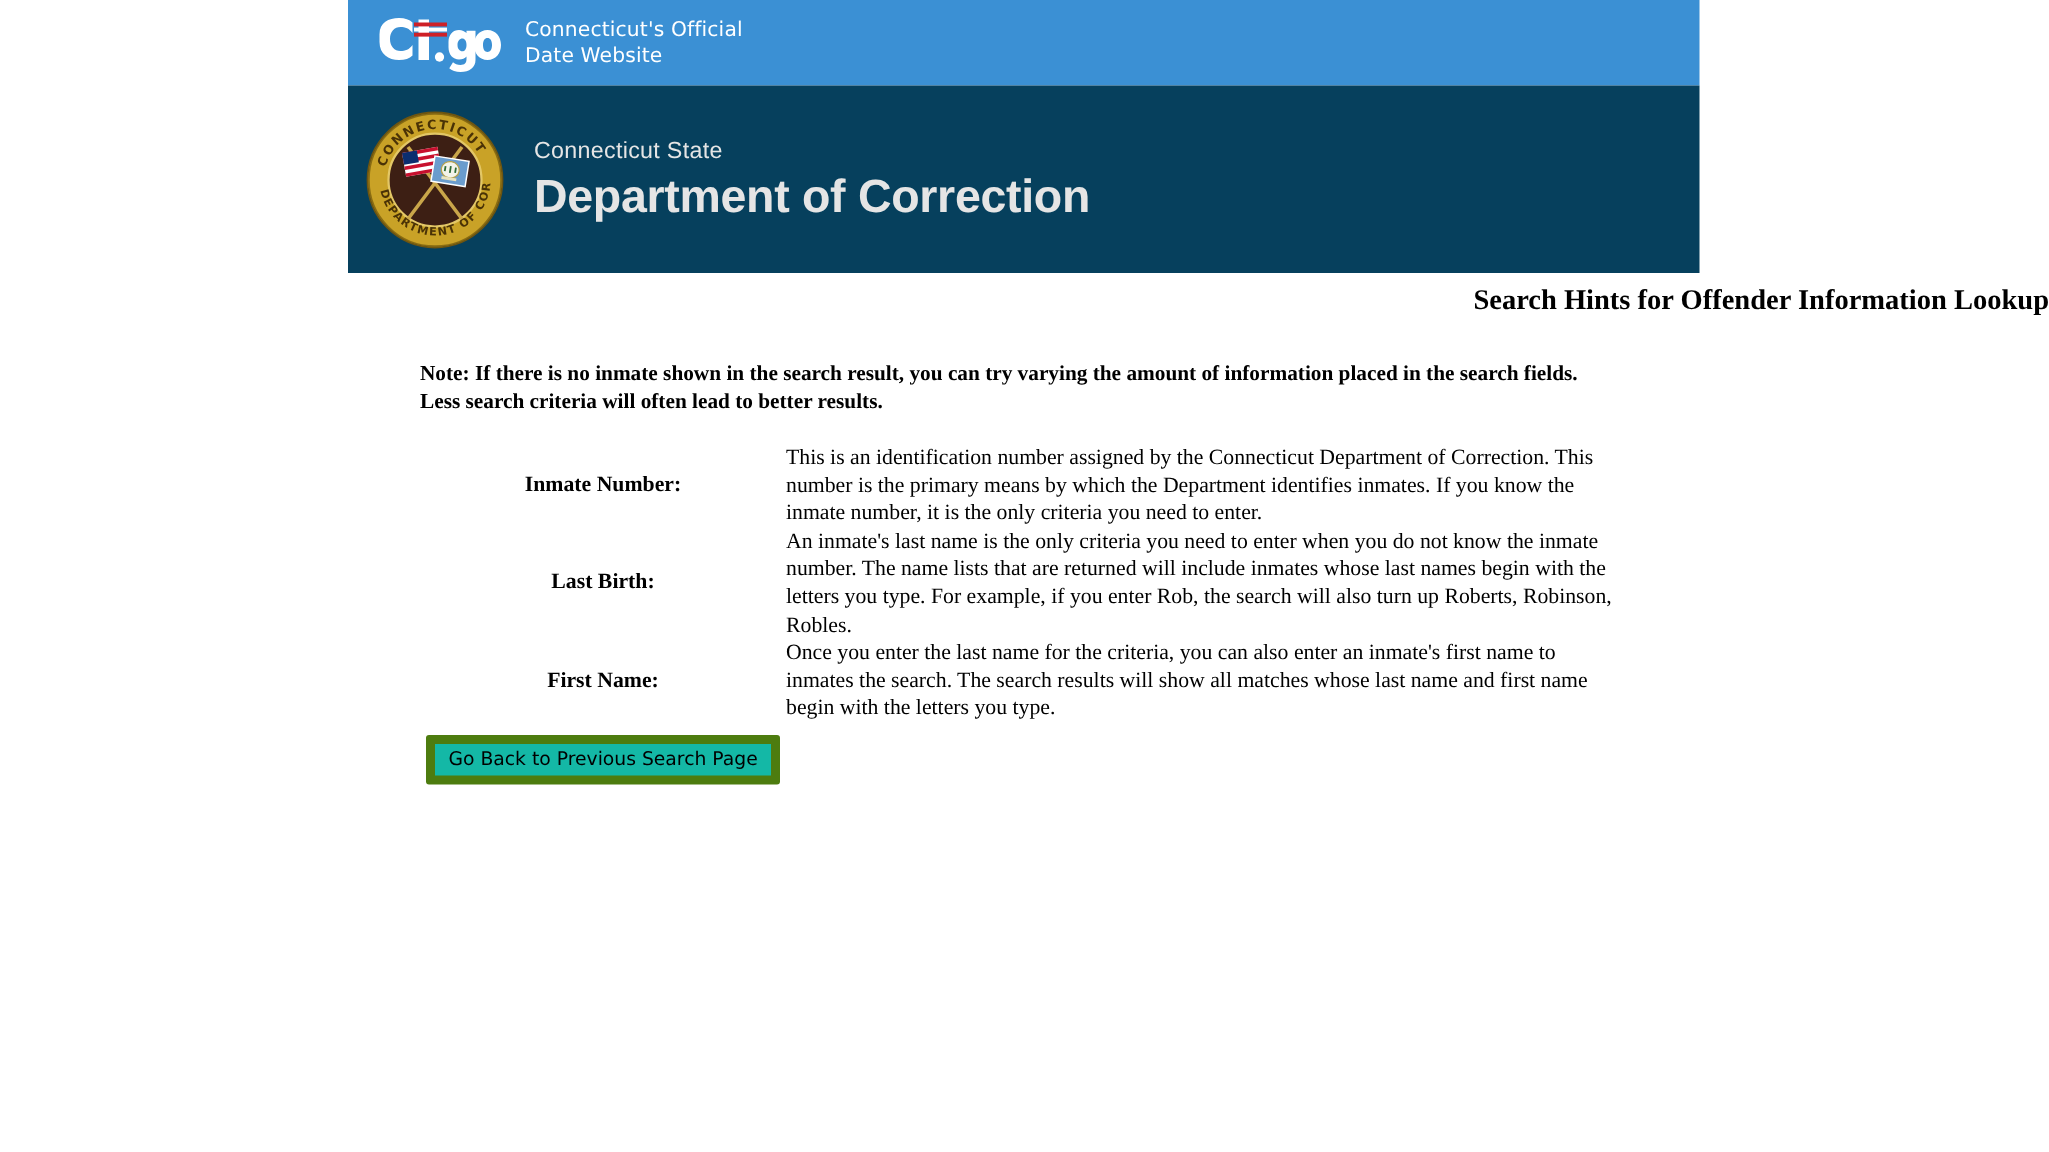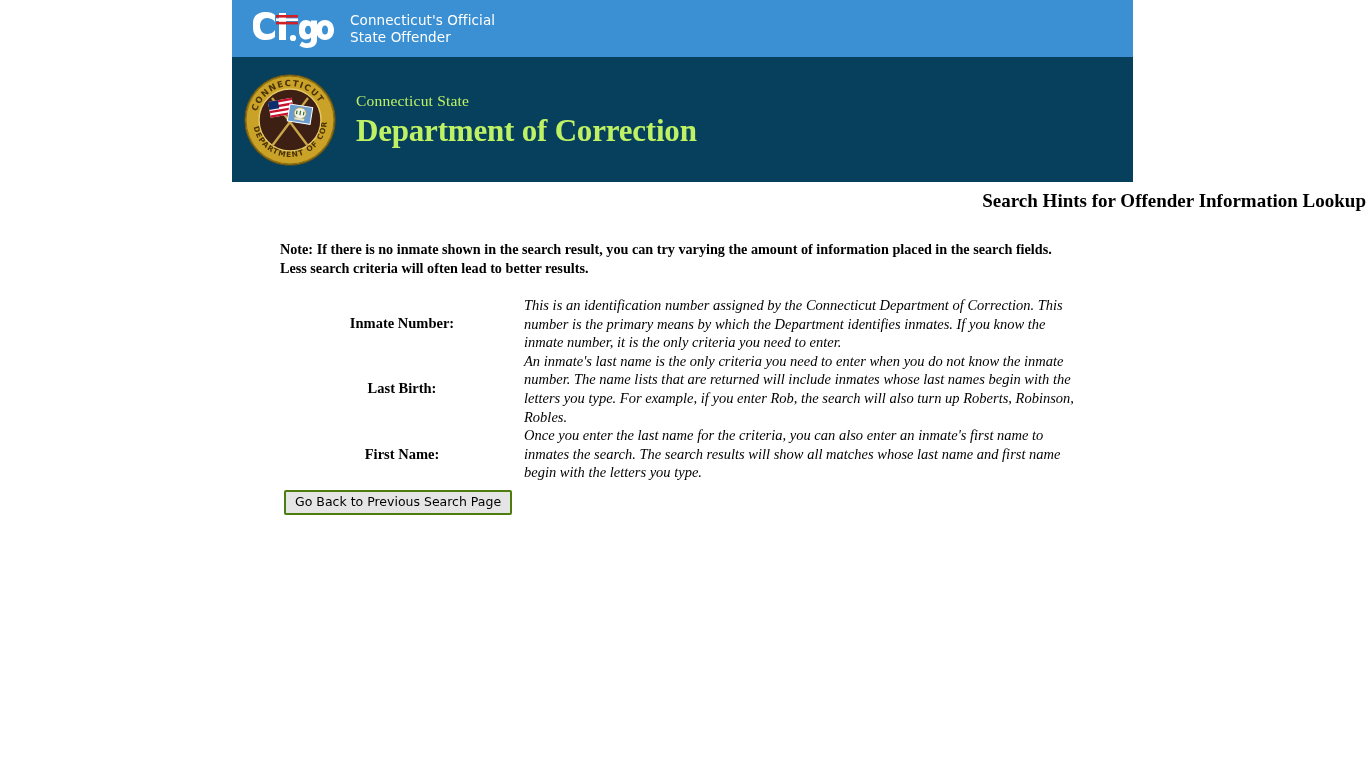--- a/index.html
+++ b/index.html
@@ -67,22 +67,22 @@
   .seal {
     flex: 0 0 auto;
     width: 96px;
     height: 96px;
     margin-left: 2px;
     margin-right: 18px;
   }
   .seal svg { display: block; }
 
   .doc-titles {
-    font-family: Liberation Serif, serif;
-    color: #bef264;
+    font-family: Liberation Sans, sans-serif;
+    color: #e5e5e5;
     line-height: 1;
   }
   .doc-sub {
     font-size: 15.5px;
     font-weight: normal;
     letter-spacing: 0.2px;
     margin-bottom: 7px;
   }
   .doc-main {
     font-size: 31px;
@@ -129,32 +129,31 @@
   td.label {
     width: 244px;
     font-weight: bold;
     padding-right: 0;
     text-align: center;
   }
   td.desc {
     width: 560px;
     line-height: 18.6px;
     padding: 12px 0 12px 0;
-    font-style: italic;
   }
 
   .btn-wrap {
     margin: 8px 0 0 284px;
   }
   .go-back-btn {
     font-family: "DejaVu Sans", "Liberation Sans", sans-serif;
     font-size: 12.5px;
     color: #000000;
-    background: #e5e5e5;
-    border: 2px solid #4d7c0f;
+    background: #14b8a6;
+    border: 6px solid #4d7c0f;
     border-radius: 2px;
     padding: 3px 9px 4px 9px;
     cursor: pointer;
     line-height: 14px;
   }
 </style>
 </head>
 <body>
 
 <div class="page">
@@ -174,21 +173,21 @@
           <rect x="26" y="12.8" width="22" height="2.6" fill="#ce2027"></rect>
 
           <circle cx="43" cy="29" r="3.1" fill="#ffffff"></circle>
 
           <path d="M49 19 C49 14, 52 11, 56 11 C58 11, 60 12, 61 13 L61 11.5 L67 11.5 L67 31 C67 36, 63 39, 57 39 C54 39, 51 38, 49.5 36.5 L52 32.5 C53 33.6, 55 34.3, 57 34.3 C59.6 34.3, 61 33, 61 30.5 L61 28.6 C60 29.8, 58.2 30.6, 56 30.6 C52 30.6, 49 27.5, 49 22.5 Z M55 21 C55 23.6, 56.5 25.2, 58.2 25.2 C59.8 25.2, 61 23.8, 61 21 C61 18.2, 59.8 16.7, 58.2 16.7 C56.5 16.7, 55 18.3, 55 21 Z" fill="#ffffff"></path>
           <path d="M69 21 C69 15.3, 72.6 11, 78 11 C83.4 11, 87 15.3, 87 21 C87 26.7, 83.4 31 ,78 31 C72.6 31, 69 26.7, 69 21 Z M75 21 C75 24, 76.2 25.6, 78 25.6 C79.8 25.6, 81 24, 81 21 C81 18, 79.8 16.4, 78 16.4 C76.2 16.4, 75 18, 75 21 Z" fill="#ffffff" transform="translate(-3,0)"></path>
         </svg>
       </div>
       <div class="ctgov-tagline">
         <div>Connecticut's Official</div>
-        <div>State Offender</div>
+        <div>Date Website</div>
       </div>
     </div>
 
     <div class="doc-bar">
       <div class="seal">
         <svg width="96" height="96" viewBox="0 0 96 96" xmlns="http://www.w3.org/2000/svg">
           <defs>
             <path id="arcTop" d="M 14,48 A 34,34 0 0 1 82,48" fill="none"></path>
             <path id="arcBot" d="M 11,48 A 37,37 0 0 0 85,48" fill="none"></path>
             <path id="arcLeft" d="M 10,54 A 38,38 0 0 1 48,10" fill="none"></path>

